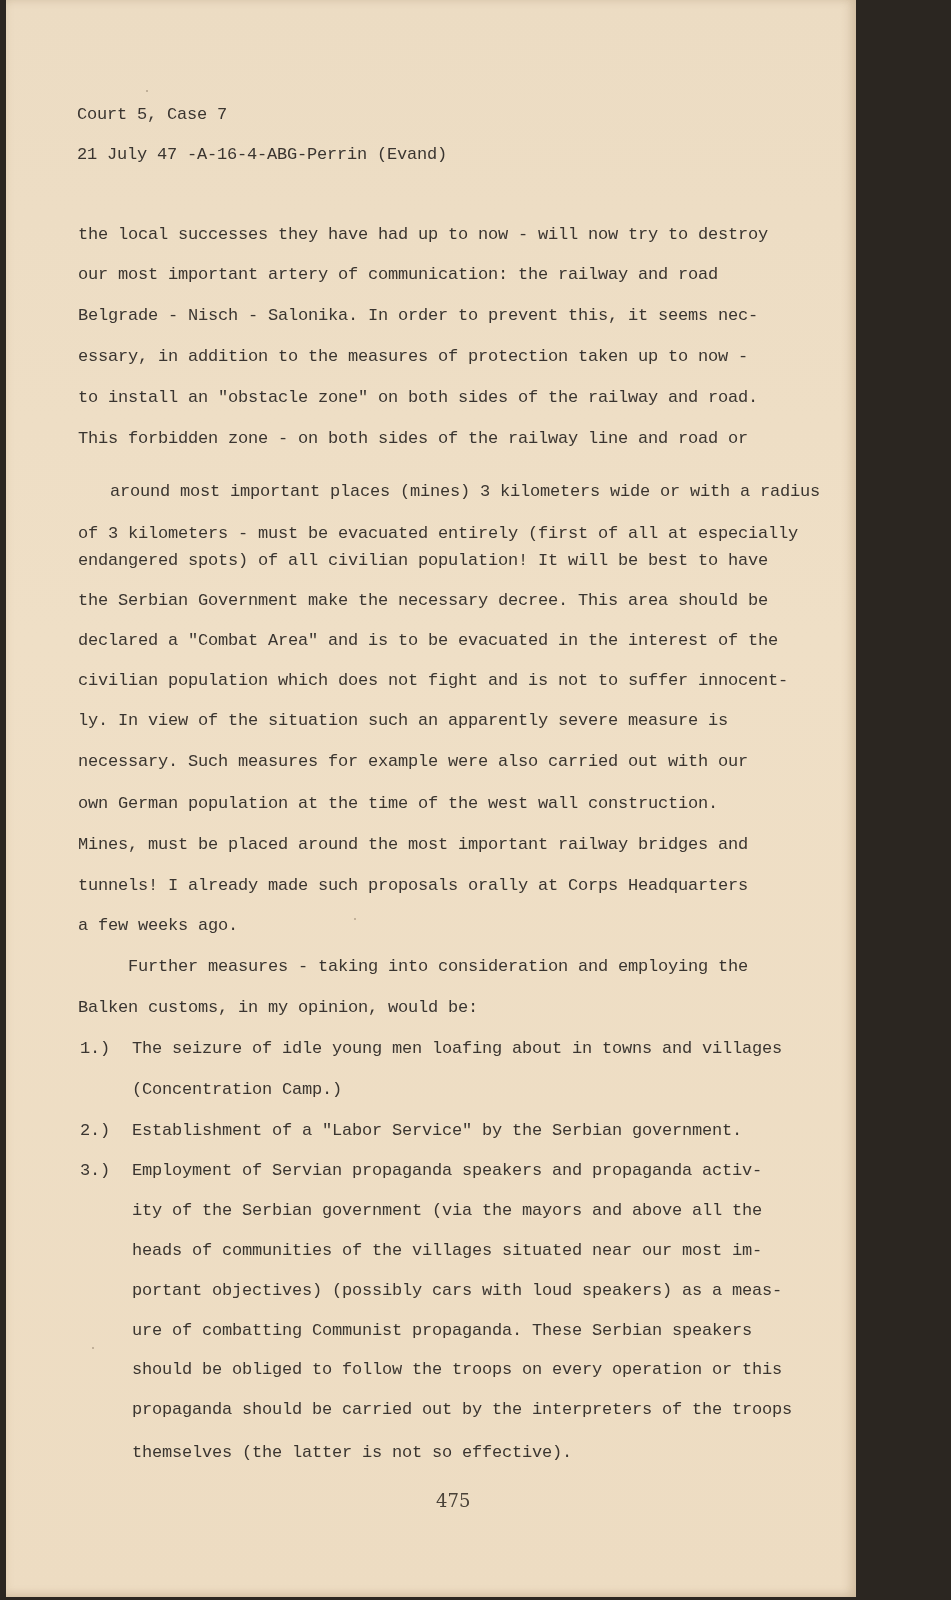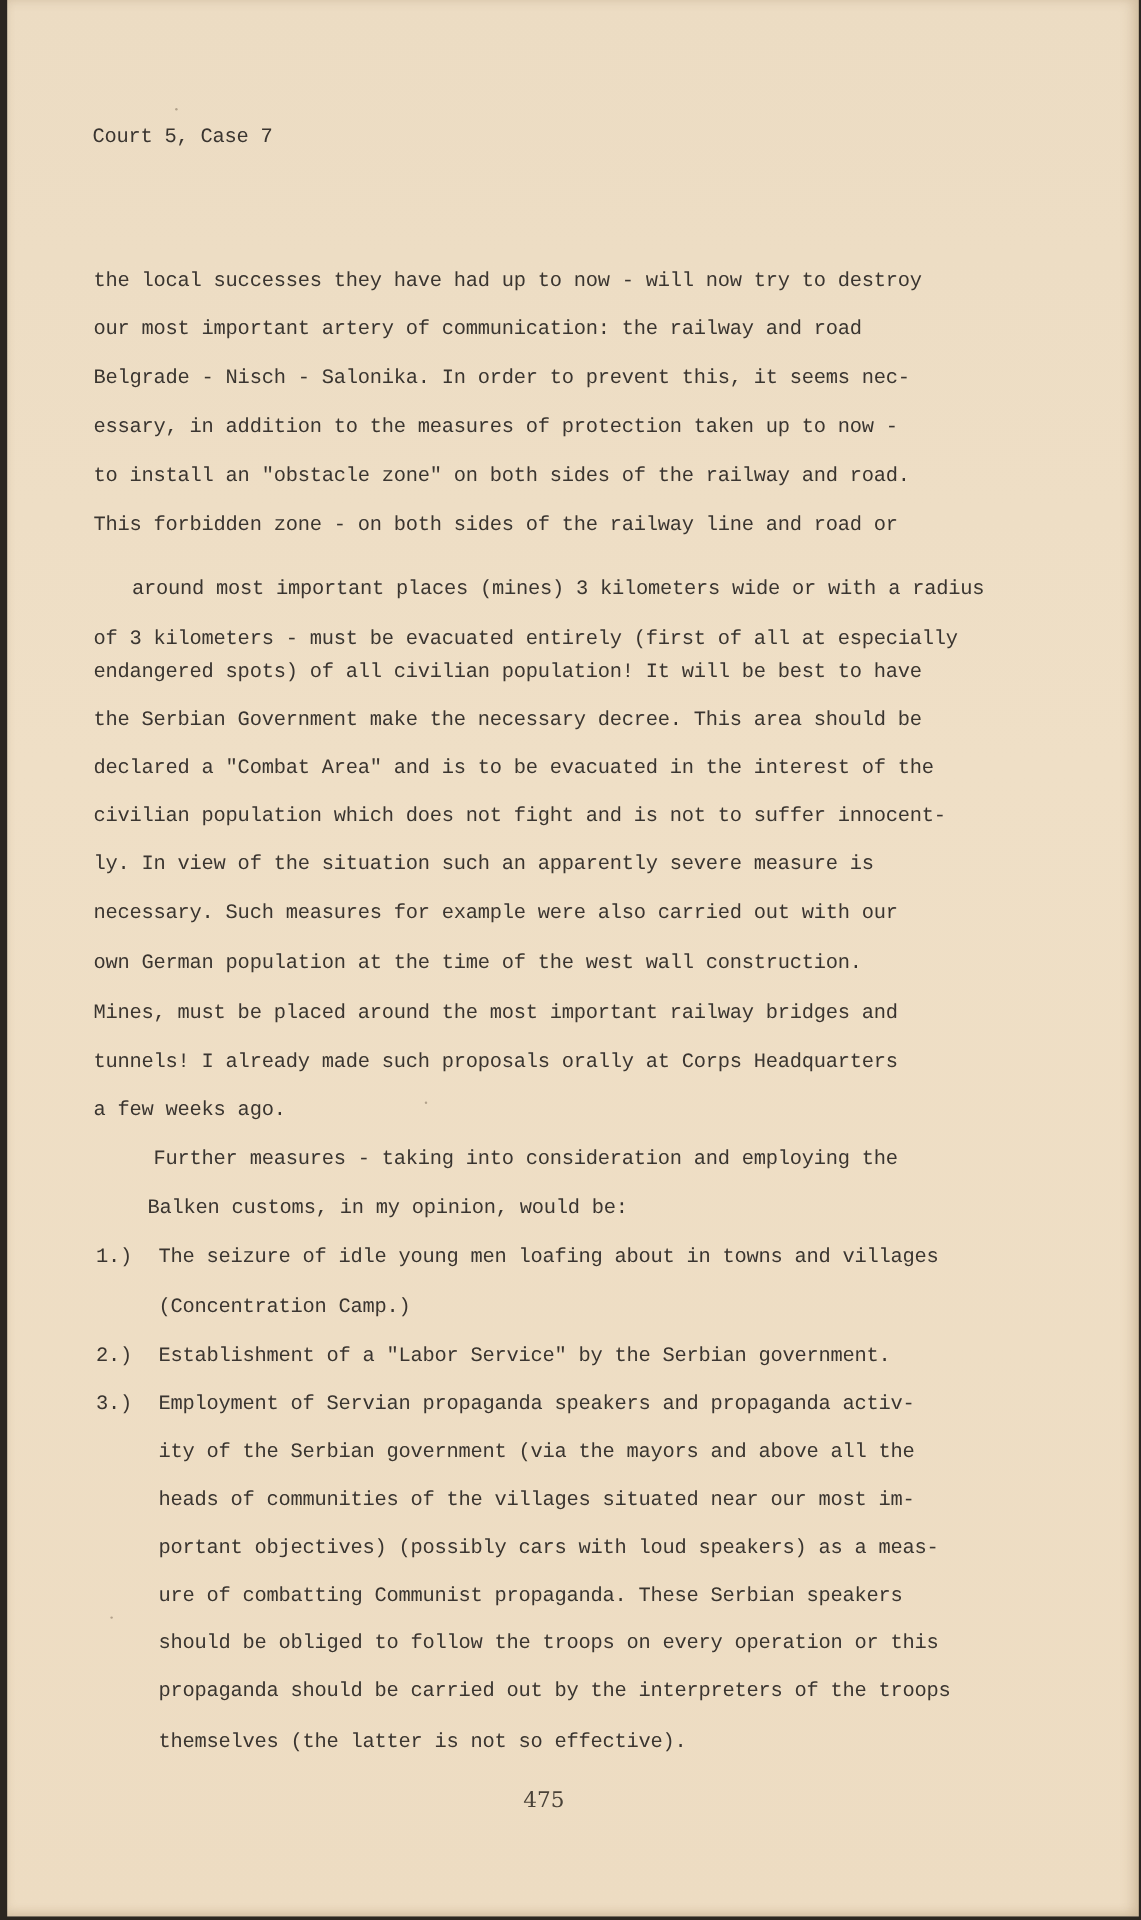--- a/index.html
+++ b/index.html
@@ -10,21 +10,21 @@
     body {
       width: 951px;
       height: 1600px;
       position: relative;
       overflow: hidden;
     }
     .page {
       position: absolute;
       left: 6px;
       top: 0;
-      width: 943px;
+      width: 850px;
       height: 1597px;
       background: linear-gradient(180deg, #ecdcc3 0%, #efdfc6 40%, #eddcc2 100%);
       box-shadow: inset -6px 0 10px rgba(120, 90, 50, 0.18), inset 0 -4px 8px rgba(120,90,50,0.1);
     }
     .tw {
       font-family: "Liberation Mono", "DejaVu Sans Mono", monospace;
       color: #3a3530;
       font-size: 17px;
       letter-spacing: -0.2px;
       white-space: nowrap;
@@ -55,20 +55,21 @@
   </style>
 </head>
 <body>
 
 <div class="page">
   <div class="speck" style="left:140px;top:90px;"></div>
   <div class="speck" style="left:348px;top:918px;"></div>
   <div class="speck" style="left:86px;top:1347px;"></div>
 
   <div class="tw hdr1">Court 5, Case 7</div>
+  <div class="tw hdr2">21 July 47 -A-16-4-ABG-Perrin (Evand)</div>
 
   <div class="body-lines">
     <div class="tw" style="top:225px;">the local successes they have had up to now - will now try to destroy</div>
     <div class="tw" style="top:265px;">our most important artery of communication:  the railway and road</div>
     <div class="tw" style="top:306px;">Belgrade - Nisch - Salonika.  In order to prevent this, it seems nec-</div>
     <div class="tw" style="top:347px;">essary, in addition to the measures of protection taken up to now -</div>
     <div class="tw" style="top:388px;">to install an "obstacle zone" on both sides of the railway and road.</div>
     <div class="tw" style="top:429px;">This forbidden zone - on both sides of the railway line and road or</div>
     <div class="tw" style="top:482px;margin-left:32px;">around most important places (mines) 3 kilometers wide or with a radius</div>
     <div class="tw" style="top:524px;">of 3 kilometers - must be evacuated entirely (first of all at especially</div>
@@ -77,21 +78,21 @@
     <div class="tw" style="top:631px;">declared a "Combat Area" and is to be evacuated in the interest of the</div>
     <div class="tw" style="top:671px;">civilian population which does not fight and is not to suffer innocent-</div>
     <div class="tw" style="top:711px;">ly.  In view of the situation such an apparently severe measure is</div>
     <div class="tw" style="top:752px;">necessary.  Such measures for example were also carried out with our</div>
     <div class="tw" style="top:794px;text-align:right;">own German population at the time of the west wall construction.</div>
     <div class="tw" style="top:835px;">Mines, must be placed around the most important railway bridges and</div>
     <div class="tw" style="top:876px;">tunnels!  I already made such proposals orally at Corps Headquarters</div>
     <div class="tw" style="top:916px;">a few weeks ago.</div>
 
     <div class="tw" style="top:957px; white-space:pre;">     Further measures - taking into consideration and employing the</div>
-    <div class="tw" style="top:998px;margin-left:45px;">Balken customs, in my opinion, would be:</div>
+    <div class="tw" style="top:998px;">Balken customs, in my opinion, would be:</div>
   </div>
 
   <div>
     <div>
       <div class="tw num" style="top:1039px;">1.)</div>
       <div class="tw item-text" style="top:1039px;">The seizure of idle young men loafing about in towns and villages</div>
       <div class="tw item-text" style="top:1080px;">(Concentration Camp.)</div>
     </div>
     <div>
       <div class="tw num" style="top:1121px;">2.)</div>

